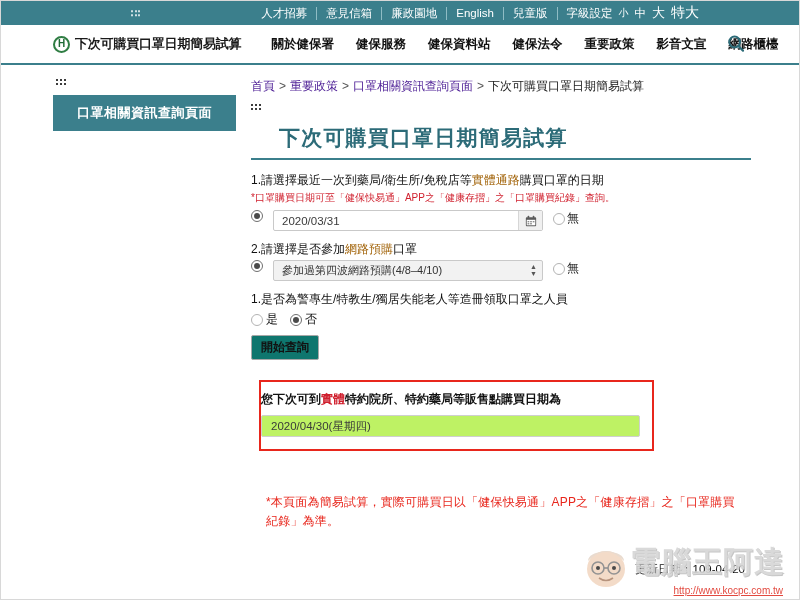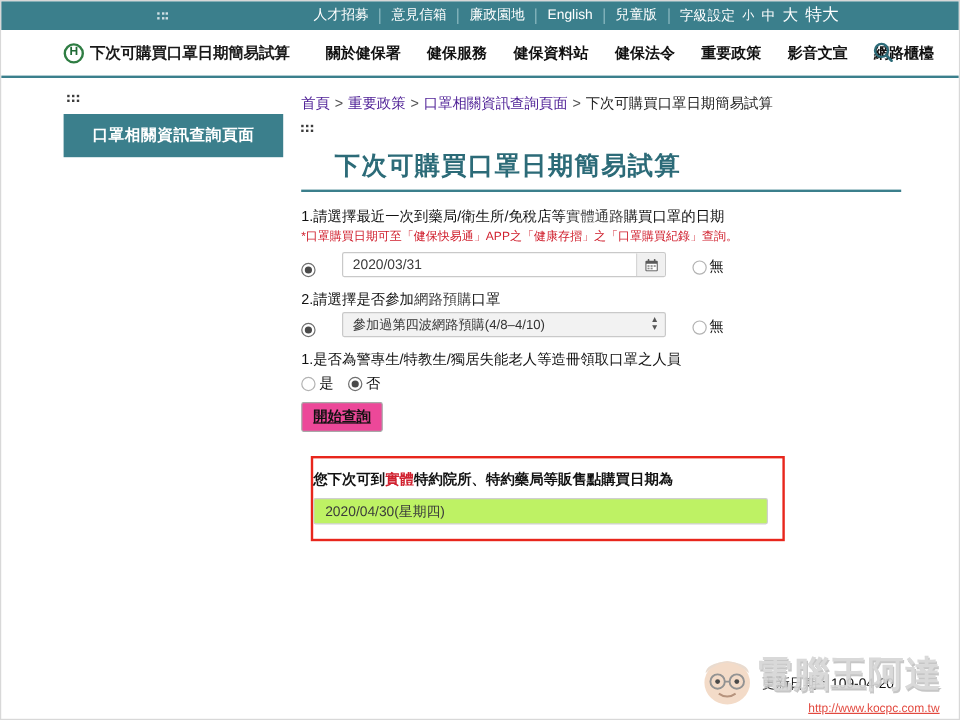--- a/index.html
+++ b/index.html
@@ -131,24 +131,24 @@
     font-size: 21px; font-weight: 700; color: #2c6b78;
     letter-spacing: 1.2px;
     padding-left: 28px;
     padding-bottom: 6px;
   }
   .title-rule { border-bottom: 2px solid #3b7f8c; width: 100%; }
 
   
   .form { margin: 12px 0 0 15px; font-size: 12px; color: #111; }
   .q { margin-bottom: 1px; line-height: 17px; }
-  .q .red { color: #404040; text-align: center; }
+  .q .red { color: #a16207; text-align: center; }
   .note { color: #d0202e; font-size: 10px; line-height: 16px; margin-bottom: 4px; }
 
-  .row { display: flex; align-items: flex-end; gap: 12px; margin: 2px 0 10px 0; }
+  .row { display: flex; align-items: flex-start; gap: 0; margin: 2px 0 10px 0; }
   .radio {
     width: 12px; height: 12px; border-radius: 50%;
     border: 1px solid #b3b3b3; background: #fff;
     display: inline-flex; align-items:center; justify-content:center;
     flex: 0 0 auto; cursor: pointer;
   }
   .radio.checked { border-color: #6f6f6f; background:#fff; }
   .radio.checked::after {
     content:""; width:6px; height:6px; border-radius:50%; background:#4a4a4a;
   }
@@ -185,27 +185,26 @@
     padding: 0 5px 0 8px;
     cursor: pointer;
   }
   .spin { display:flex; flex-direction:column; line-height:0; gap:1px; color:#555; }
   .spin i { font-size:7px; line-height:6px; }
 
   .yn-row { display:flex; align-items:center; gap:3px; margin: 3px 0 7px 0; font-size: 12px;}
   .yn-row .gap { width: 6px; }
   .submit-btn {
     border: 1px solid #a8a8a8;
-    background: #ec4899;
+    background: #0f766e;
     font-size: 12px; font-weight: 700; color: #111;
     padding: 3px 9px;
     border-radius: 2px;
     cursor: pointer;
     font-family: inherit;
-    text-decoration: underline;
   }
 
   
   .result-box {
     margin: 20px 0 0 8px;
     border: 2px solid #e8261c;
     padding: 9px 12px 12px 0;
     width: 395px;
   }
   .result-label { font-size: 12px; font-weight: 700; color: #111; margin-bottom: 7px; }
@@ -422,20 +421,21 @@
         
         <div class="result-box">
           <div class="result-label">
             <span>您下次可到</span><span class="red">實體</span><span>特約院所、特約藥局等販售點購買日期為</span>
           </div>
           <div class="result-input">
             <span>2020/04/30(星期四)</span>
           </div>
         </div>
 
+        <div class="footnote">*本頁面為簡易試算，實際可購買日以「健保快易通」APP之「健康存摺」之「口罩購買紀錄」為準。</div>
       </div>
     </div>
   </div>
 
   <div class="updated">
     <span>更新日期：</span><span>109-04-20</span>
   </div>
 
   <div class="watermark">
     <svg class="wm-face" viewBox="0 0 46 44" aria-hidden="true">

